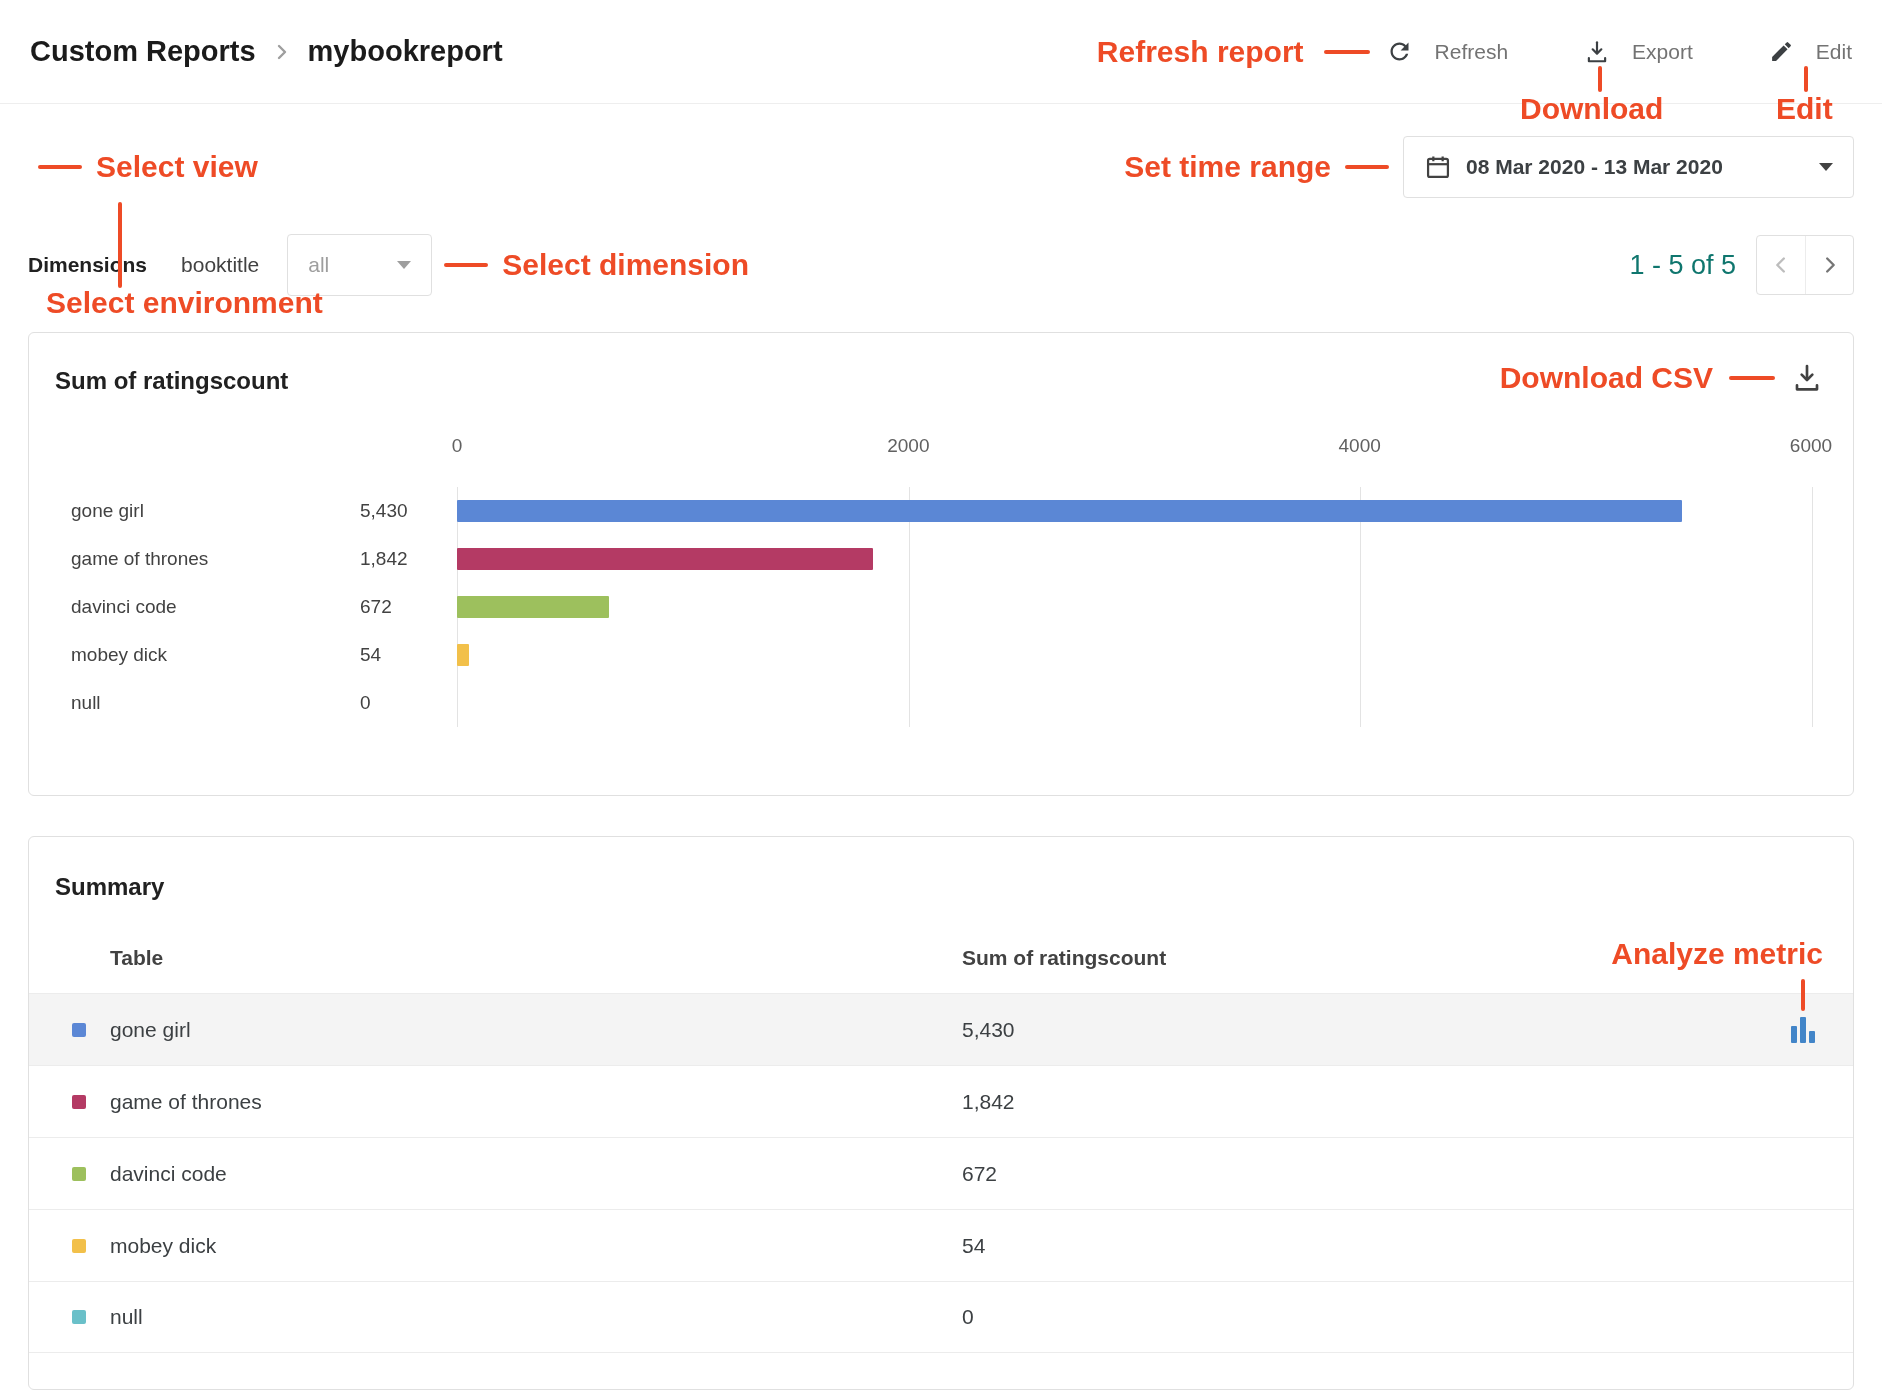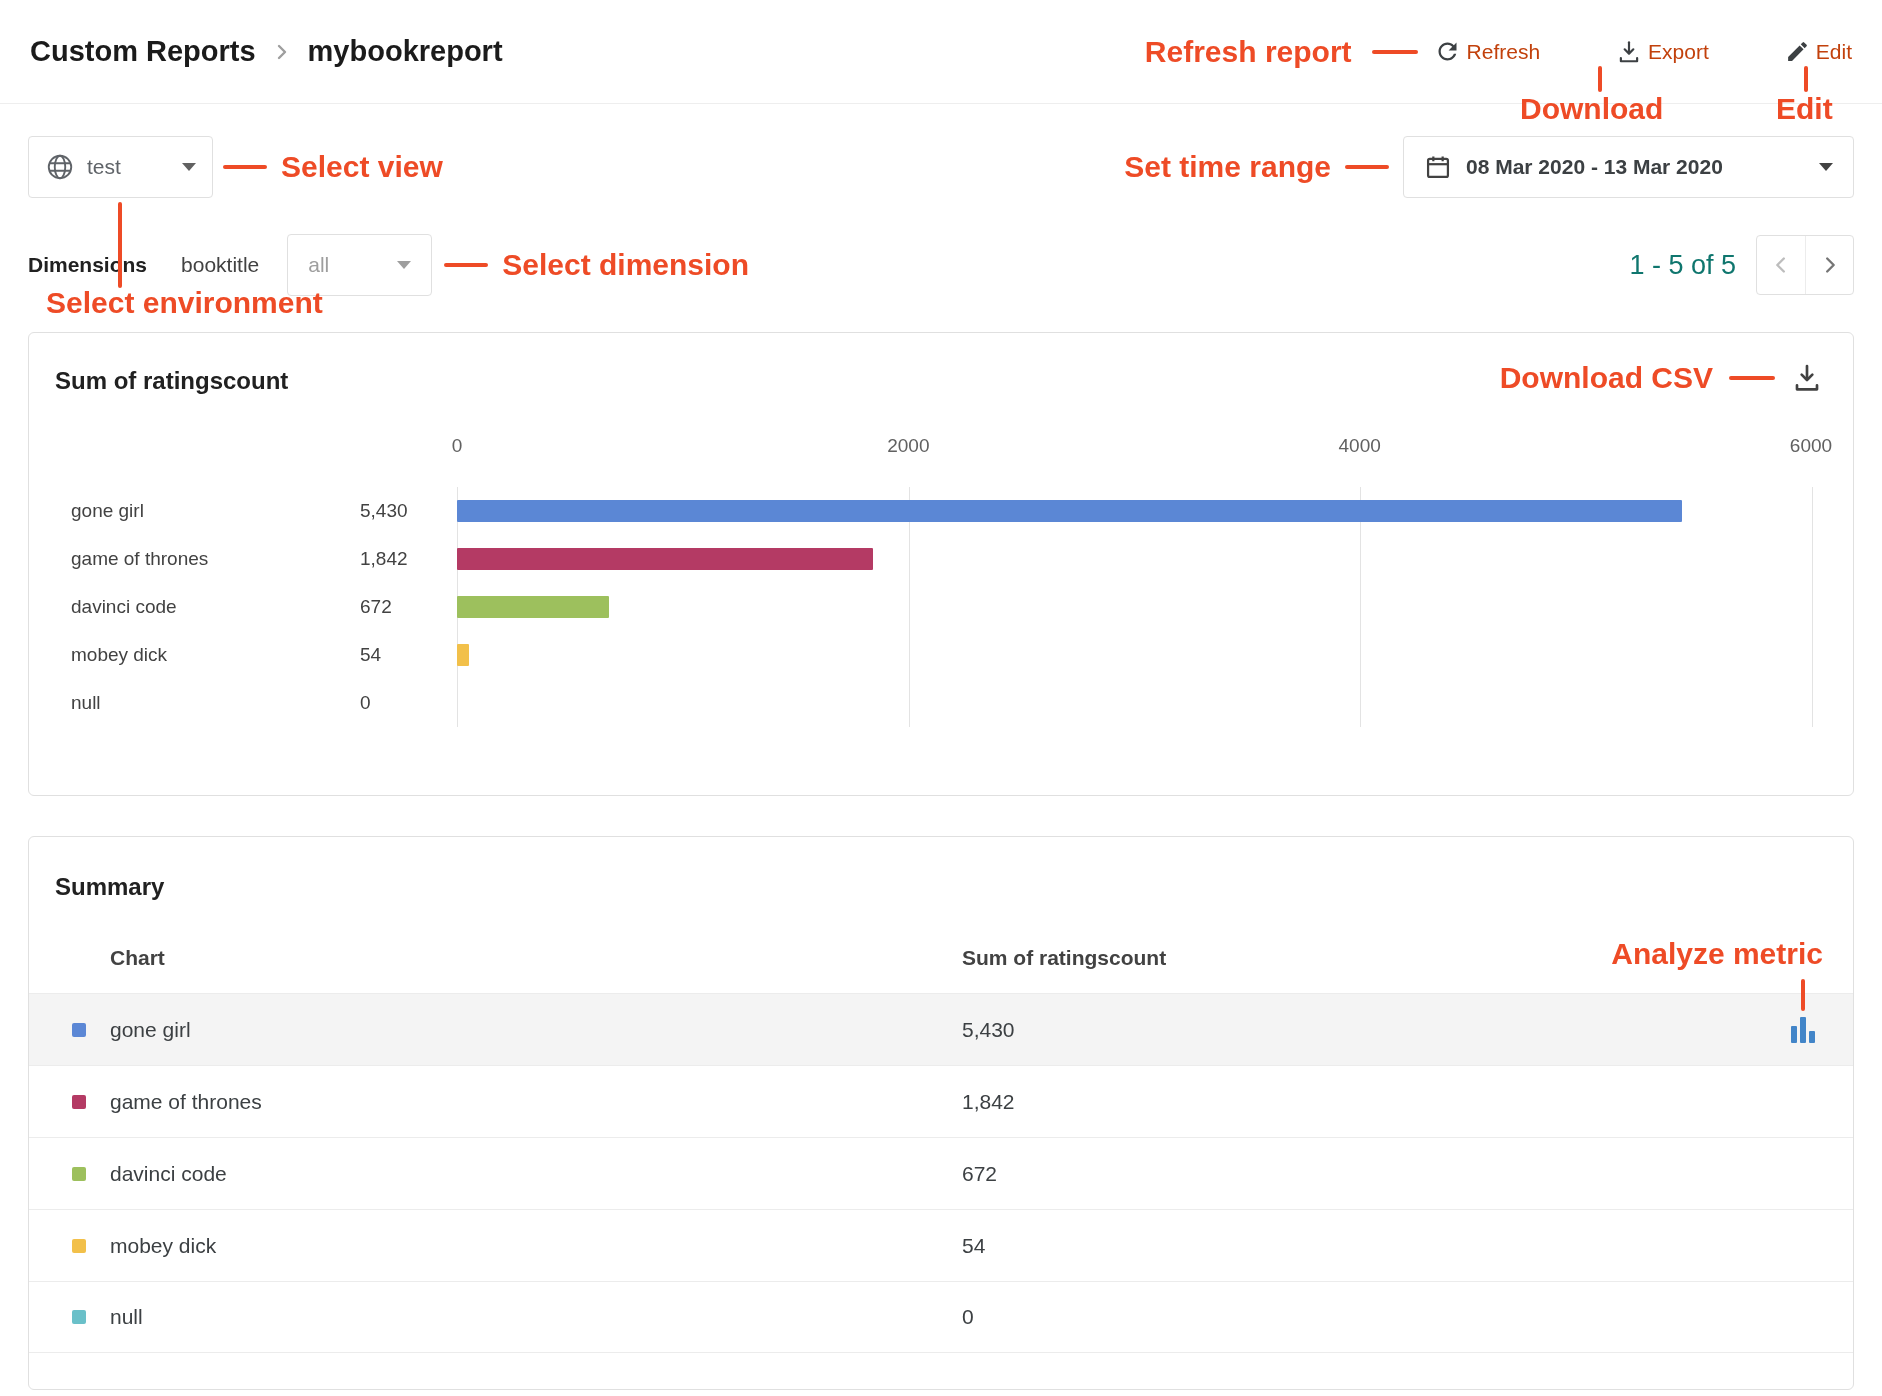--- a/index.html
+++ b/index.html
@@ -7,21 +7,21 @@
   body { font-family:"Liberation Sans", sans-serif; color:#212121; }
   #app { position:relative; width:1882px; height:1396px; background:#fff; overflow:hidden; }
   button { background:none; border:none; font:inherit; color:inherit; cursor:pointer; padding:0; }
 
   
   .header { height:104px; display:flex; align-items:center; padding:0 30px; border-bottom:1px solid #eeeeee; }
   .breadcrumb { display:flex; align-items:center; }
   .crumb { font-size:29px; font-weight:700; color:#1b1b1b; }
   .crumb-sep { display:flex; align-items:center; margin:0 14px; color:#9e9e9e; }
   .actions { margin-left:auto; display:flex; align-items:center; }
-  .action-btn { display:flex; align-items:center; gap:6px; font-size:21px; color:#c2410c; }
+  .action-btn { display:flex; align-items:center; gap:22px; font-size:21px; color:#737373; }
   .ml-action { margin-left:76px; }
 
   
   .ann { color:var(--ann-red,#ee4b26); font-weight:700; font-size:30px; white-space:nowrap; }
   .ann-line-h { display:inline-block; height:4px; background:var(--ann-red,#ee4b26); border-radius:2px; flex:none; }
   .ann-line-v { position:absolute; width:4px; background:var(--ann-red,#ee4b26); border-radius:2px; }
   .abs { position:absolute; }
 
   
   .toolbar { margin:32px 28px 0; height:62px; display:flex; align-items:center; }
@@ -142,31 +142,20 @@
       </button>
     </div>
   </header>
 
   <div class="ann-line-v" style="left:1598px;top:66px;height:26px;"></div>
   <div class="ann abs" style="left:1520px;top:92px;">Download</div>
   <div class="ann-line-v" style="left:1804px;top:66px;height:26px;"></div>
   <div class="ann abs" style="left:1776px;top:92px;">Edit</div>
 
   <div class="toolbar">
-    <div class="select-box env-box">
-      <span style="display:flex;">
-        <svg width="30" height="30" viewBox="0 0 24 24" fill="none" stroke="#5f6368" stroke-width="1.5">
-            <circle cx="12" cy="12" r="9"></circle>
-            <ellipse cx="12" cy="12" rx="4.2" ry="9"></ellipse>
-            <path d="M3.6 9h16.8M3.6 15h16.8"></path>
-          </svg>
-      </span>
-      <span class="sel-text">test</span>
-      <span class="caret"></span>
-    </div>
 
 
     <span class="ann-line-h" style="width:44px;margin:0 14px 0 10px;"></span>
     <span class="ann">Select view</span>
 
     <div class="right-group">
       <span class="ann">Set time range</span>
       <span class="ann-line-h" style="width:44px;margin:0 14px;"></span>
       <div class="select-box date-box">
         <span style="display:flex;">
@@ -281,21 +270,21 @@
       </div>
     </div>
   </section>
 
   <section class="card" id="summary-card">
     <h2 class="card-title">Summary</h2>
 
     <div class="stable">
       <div class="srow shead">
         <div class="s-swatch-cell"></div>
-        <div class="s-name">Chart</div>
+        <div class="s-name">Table</div>
         <div class="s-value">Sum of ratingscount</div>
         <div class="s-icon-cell"></div>
       </div>
       <div id="summary-rows">
           <div class="srow srow-selected">
             <div class="s-swatch-cell">
               <span class="swatch" style="background: rgb(91, 135, 213);"></span>
             </div>
             <div class="s-name">gone girl</div>
             <div class="s-value">5,430</div>

